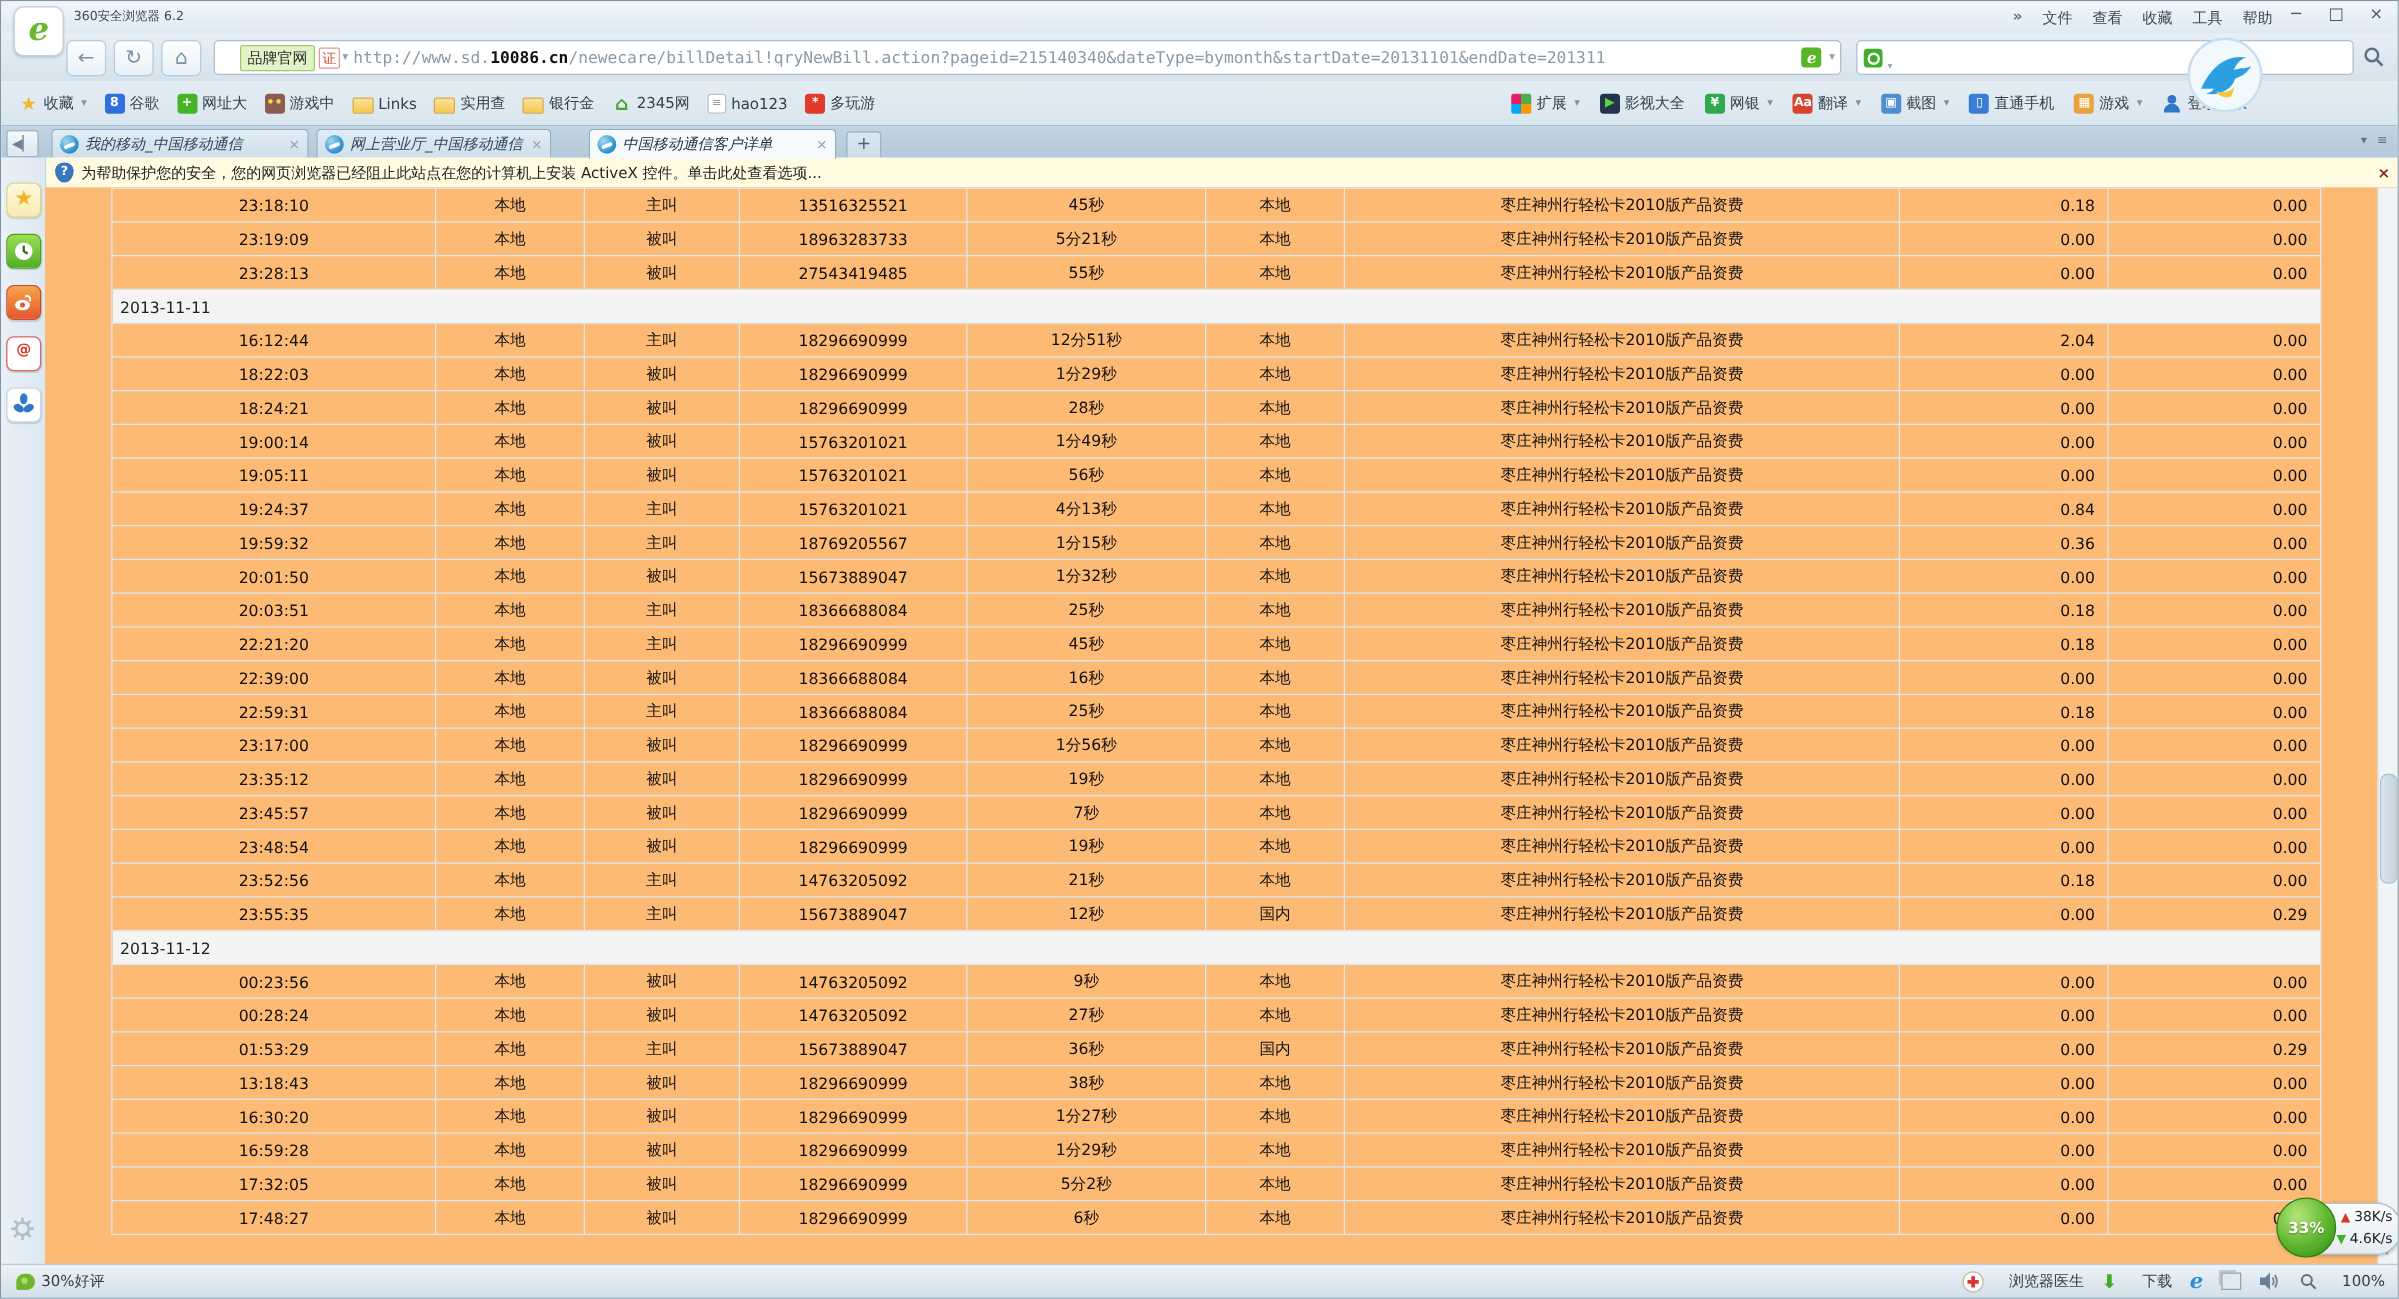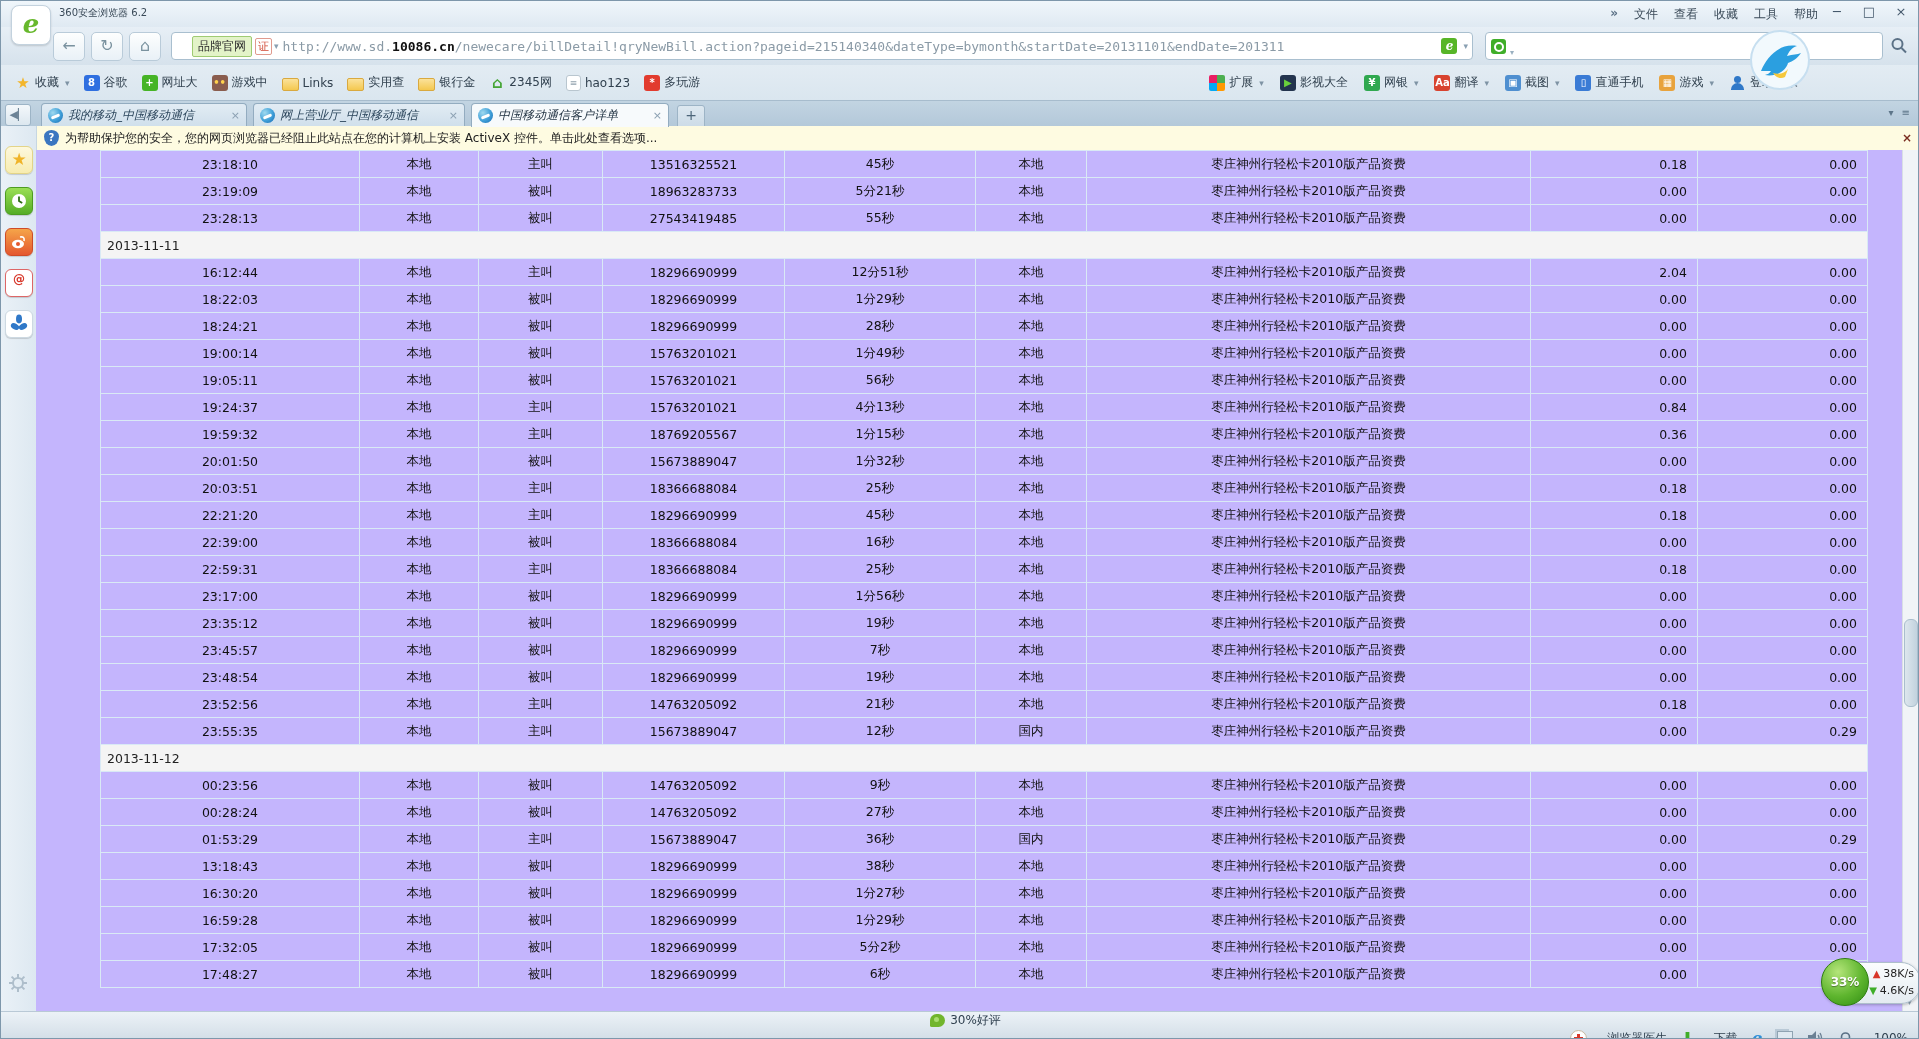--- a/index.html
+++ b/index.html
@@ -85,32 +85,32 @@
     border-right:1px solid #c6d6e2;}
   .sb-ic{position:absolute;left:4px;width:26px;height:26px;border-radius:6px;box-shadow:0 1px 1px rgba(0,0,0,.15);
     text-align:center;}
   .sb-star{background:linear-gradient(#fdf8dd,#f7ecb0);border:1px solid #e3d488;color:#f0b429;font-size:17px;line-height:25px;}
   .sb-clock{background:linear-gradient(#9adf55,#55ad25);border:1px solid #4d9c20;}
   .sb-weibo{background:linear-gradient(#f5a549,#e4572e);border:1px solid #cf4b26;}
   .sb-mail{background:#fff;border:1px solid #d66;}
   .sb-fan{background:#fff;border:1px solid #cdd9e2;}
   .sb-gear{position:absolute;left:6px;bottom:18px;}
   
-  .content{position:absolute;left:35px;top:149px;right:0;bottom:26px;background:#c4b5fd;overflow:hidden;padding-left:11px;}
+  .content{position:absolute;left:35px;top:149px;right:0;bottom:26px;background:#fdba74;overflow:hidden;}
   table.bill{border-collapse:collapse;table-layout:fixed;margin-left:53px;width:1767px;font-size:12.5px;color:#111;}
   table.bill td{border:1px solid #d9e9f5;height:26px;padding:0;text-align:center;overflow:hidden;white-space:nowrap;}
   table.bill tr.date-row td{background:#f4f4f4;text-align:left;padding-left:6px;color:#222;}
   table.bill td.c7,table.bill td.c8{text-align:right;padding-right:10px;}
   .vscroll{position:absolute;right:0;top:0;width:15px;bottom:0;background:#f1f4f7;border-left:1px solid #d9dfe4;}
   .vthumb{position:absolute;left:1px;top:469px;width:12px;height:86px;border-radius:6px;
     background:linear-gradient(90deg,#dde6ed,#c2d2de);border:1px solid #a9becd;}
   .vdown{position:absolute;left:3px;bottom:6px;font-size:9px;color:#8fa3b2;}
   
   .statusbar{position:absolute;left:0;bottom:0;right:0;height:26px;background:linear-gradient(#ecf2f7,#d4dfe8);
-    border-top:1px solid #b9c9d6;display:flex;align-items:center;font-size:12px;color:#2e3f4e;flex-direction:column;}
+    border-top:1px solid #b9c9d6;display:flex;align-items:center;font-size:12px;color:#2e3f4e;}
   .rate{display:flex;align-items:center;gap:5px;margin-left:12px;}
   .rate-ic{width:15px;height:13px;background:#71b52c;border-radius:7px 7px 7px 2px;position:relative;}
   .rate-ic::after{content:"";position:absolute;left:4px;top:3px;width:5px;height:5px;border-radius:50%;background:#a8dd6e;}
   .sb-right{margin-left:auto;display:flex;align-items:center;gap:14px;margin-right:10px;}
   .sb-item{display:flex;align-items:center;gap:20px;white-space:nowrap;}
   .doctor-ic{width:15px;height:15px;border-radius:50%;background:#fff;border:1px solid #c9b9a0;position:relative;}
   .doctor-ic::before{content:"";position:absolute;left:6px;top:3px;width:3px;height:9px;background:#d8372a;}
   .doctor-ic::after{content:"";position:absolute;left:3px;top:6px;width:9px;height:3px;background:#d8372a;}
   .dl-ic{color:#3fae29;font-weight:bold;font-size:15px;}
   .ie-ic{color:#2e8fd8;font:italic bold 17px/16px "DejaVu Serif",serif;}
@@ -260,21 +260,21 @@
         </span>
       </span>
   </div>
 
   <div class="tabbar">
     <div class="tab-collapse">◀▏</div>
     <span id="tabs-host"><div class="tab" style="left: 40px; width: 206px;">
           <span class="cmcc"></span>
           <span class="ttl">我的移动_中国移动通信</span>
           <span class="tclose">×</span>
-        </div><div class="tab" style="left: 252px; width: 212px;">
+        </div><div class="tab" style="left: 252px; width: 188px;">
           <span class="cmcc"></span>
           <span class="ttl">网上营业厅_中国移动通信</span>
           <span class="tclose">×</span>
         </div><div class="tab active" style="left: 470px; width: 198px;">
           <span class="cmcc"></span>
           <span class="ttl">中国移动通信客户详单</span>
           <span class="tclose">×</span>
         </div></span>
     <div class="newtab">+</div>
     <div class="tabbar-right">

